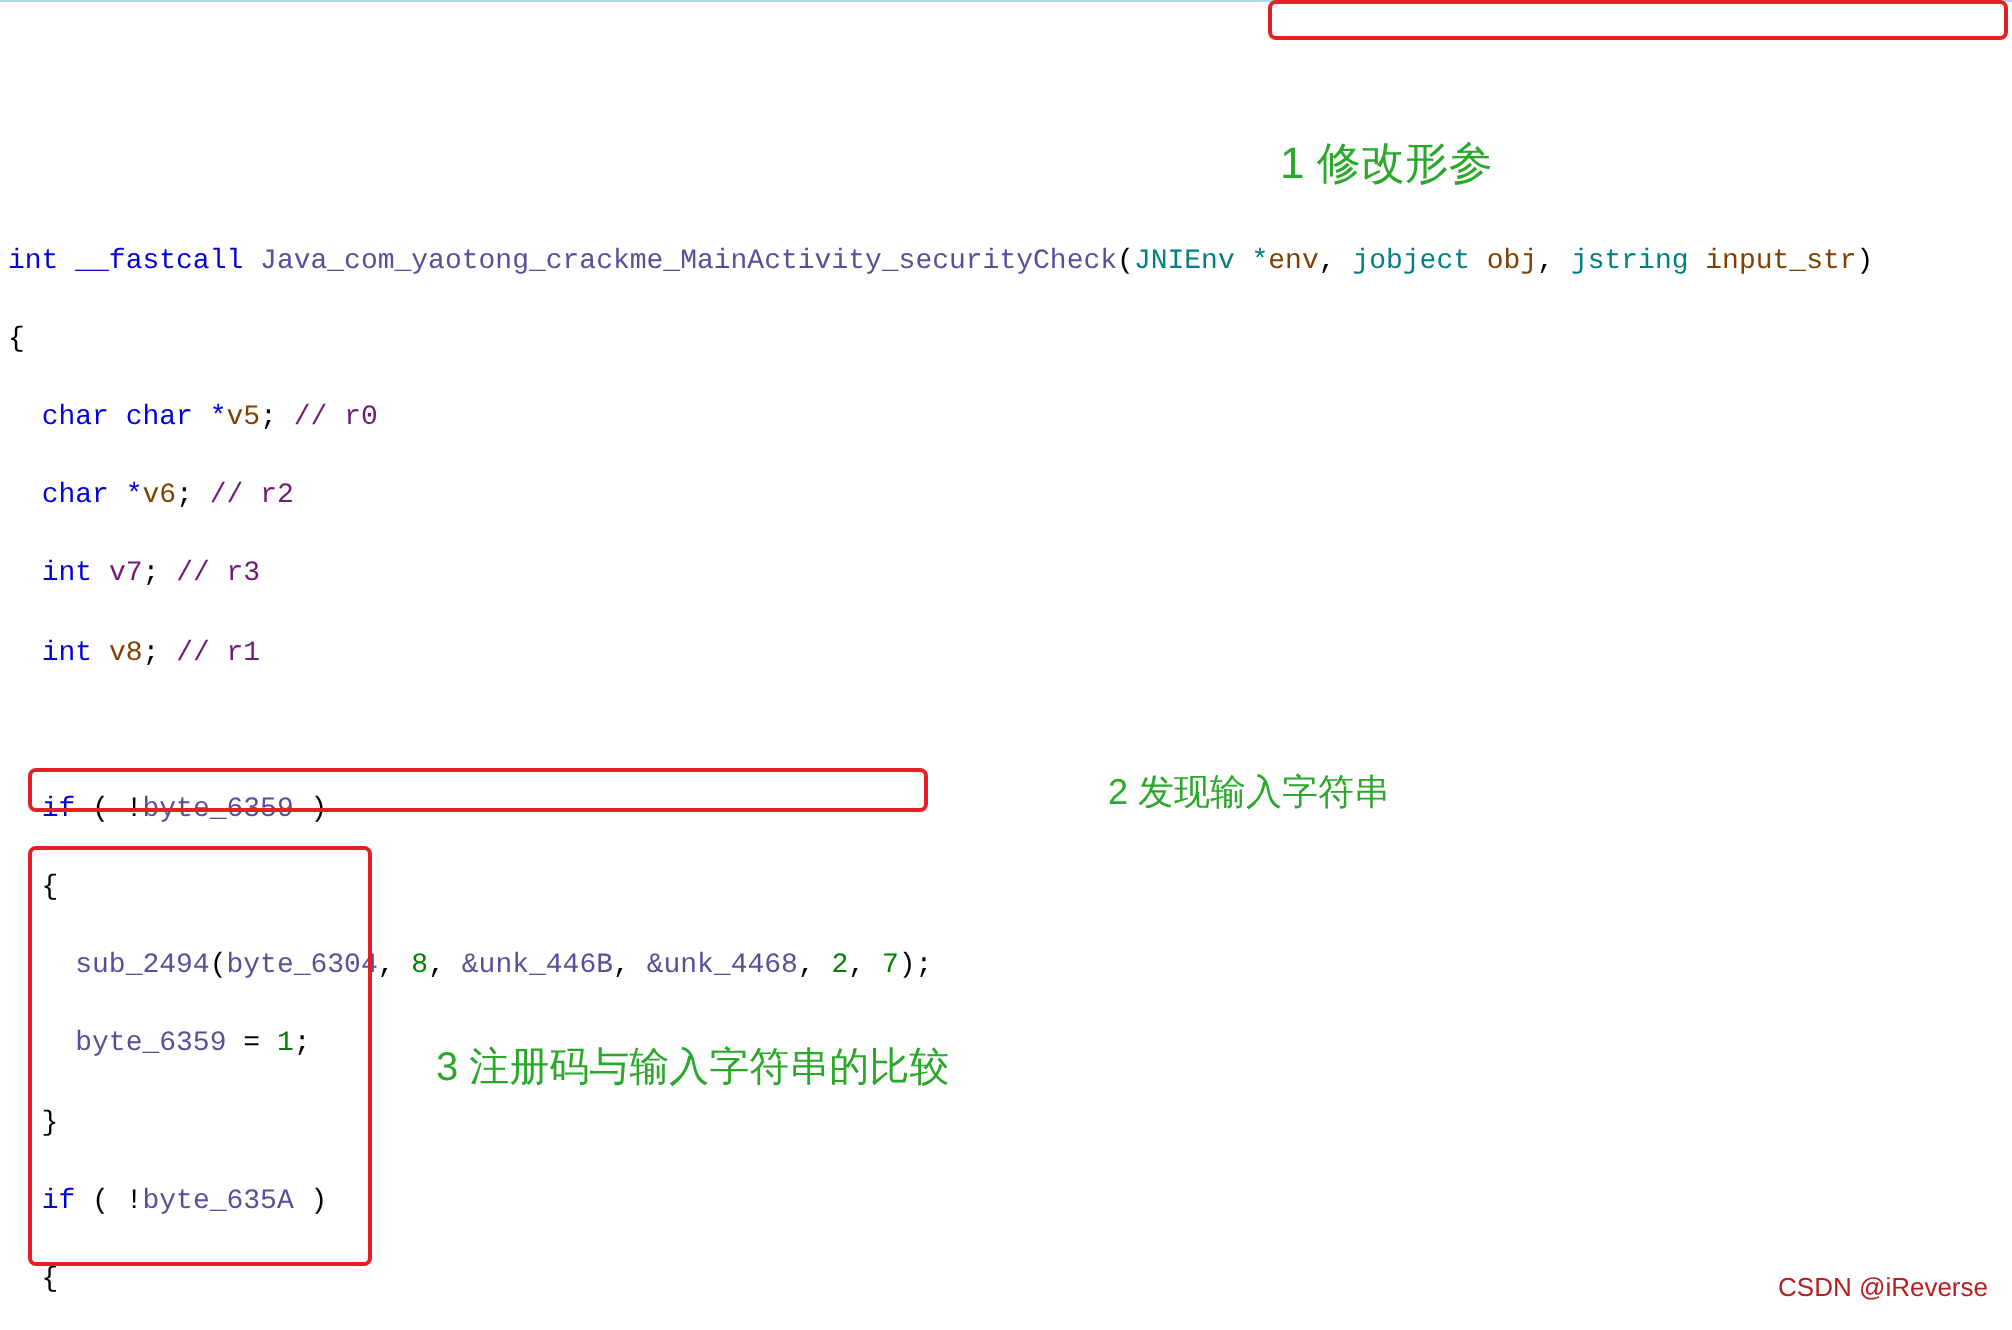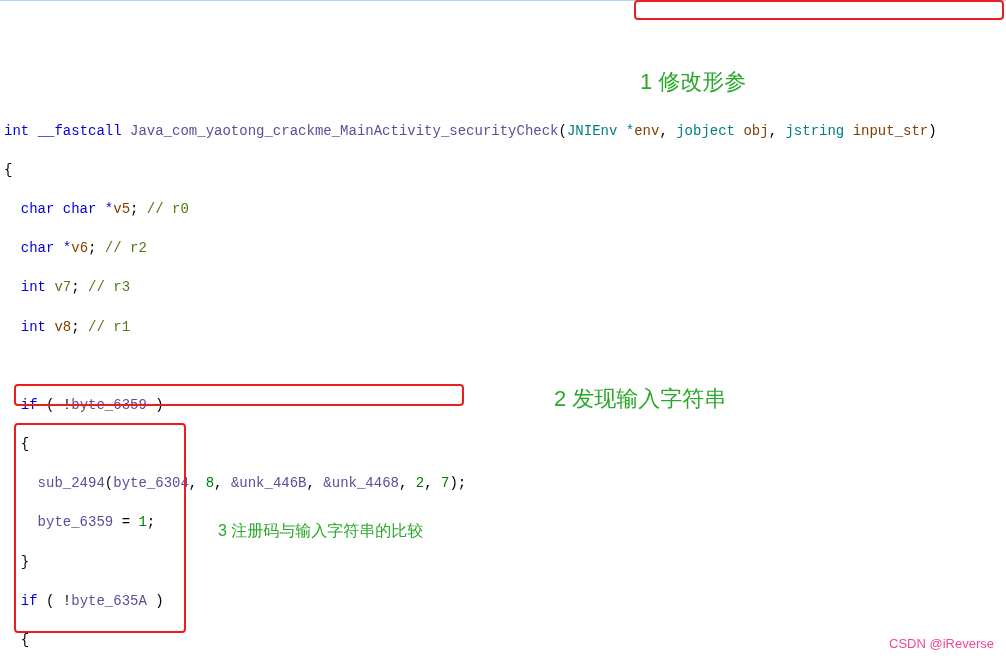--- a/index.html
+++ b/index.html
@@ -10,21 +10,21 @@
     color: #000000;
     padding: 4px;
     white-space: pre;
     line-height: 1.4;
     position: relative;
     width: 1006px;
     height: 665px;
     overflow: hidden;
   }
   .kw-blue { color: #0000dd; }
-  .comment { color: #4d7c0f; }
+  .comment { color: #701a75; }
   .teal { color: #008080; }
   .num { color: #008000; }
   .brown { color: #804000; }
   .ident { color: #5d4c9a; }
   .line { display: block; }
   .redbox1 {
     position: absolute;
     border: 2px solid #e62020;
     border-radius: 4px;
     top: 0px;
@@ -59,37 +59,37 @@
     font-size: 22px;
     white-space: normal;
     margin-top: 11px;
   }
   .ann2 {
     position: absolute;
     top: 384px;
     left: 554px;
     color: #2aa82a;
     font-family: "Microsoft YaHei", sans-serif;
-    font-size: 22px;
+    font-size: 18px;
     white-space: normal;
   }
   .ann3 {
     position: absolute;
     top: 520px;
     left: 218px;
     color: #2aa82a;
     font-family: "Microsoft YaHei", sans-serif;
-    font-size: 16px;
+    font-size: 20px;
     white-space: normal;
   }
   .watermark {
     position: absolute;
     bottom: 12px;
     right: 12px;
-    color: #ec4899;
+    color: #b91c1c;
     font-family: Arial, sans-serif;
     font-size: 13px;
   }
   .topline {
     position: absolute;
     top: 0;
     left: 0;
     right: 0;
     border-top: 1px solid #b0d8f0;
   }

